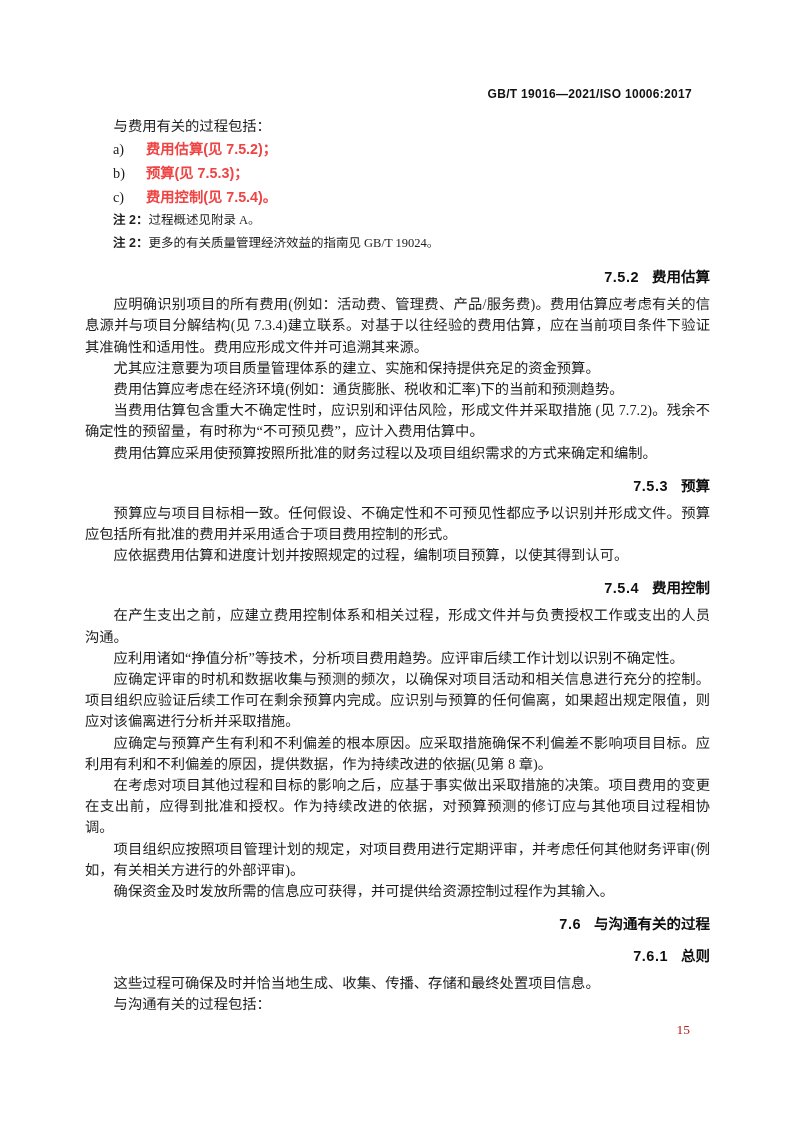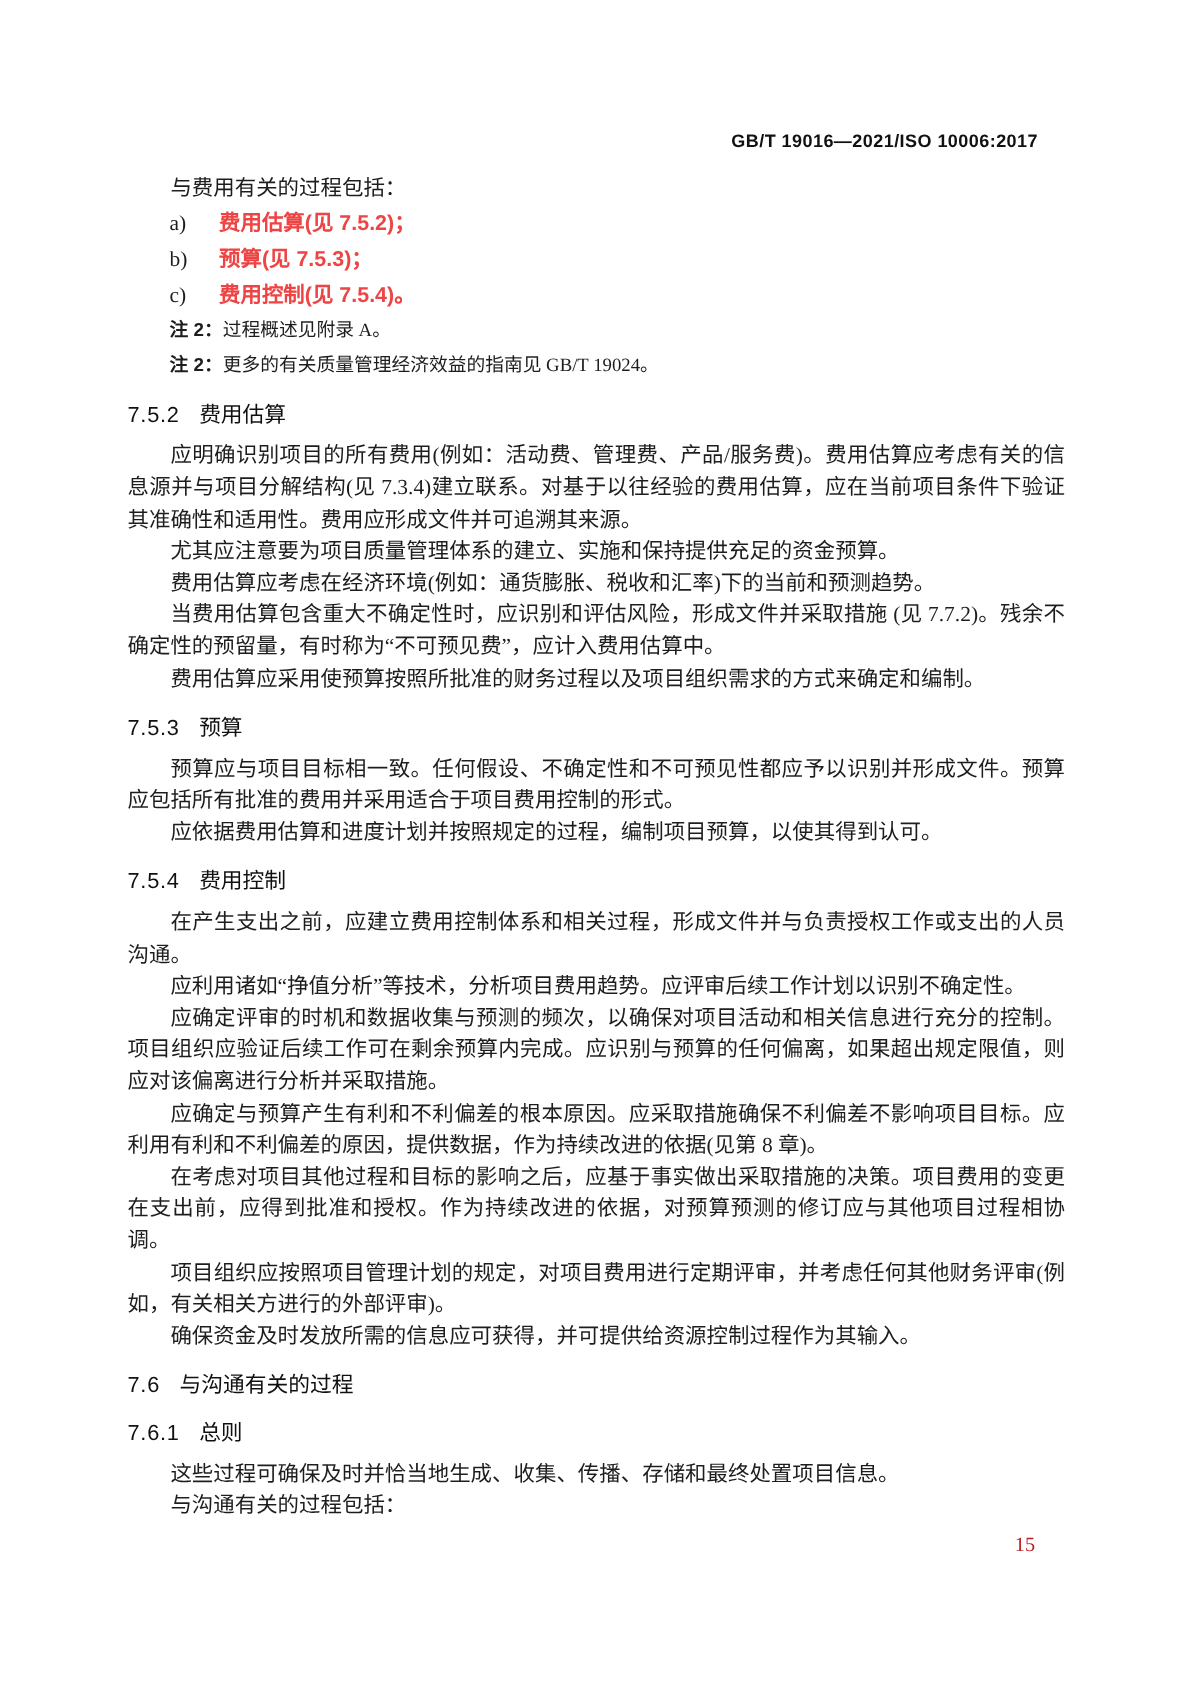--- a/index.html
+++ b/index.html
@@ -62,24 +62,25 @@
     line-height: 23px;
     text-align: justify;
   }
   .note .note-label {
     font-family: "Liberation Sans", "DejaVu Sans", sans-serif;
     font-weight: bold;
   }
   .clause-h {
     margin: 12px 0 7px 0;
     font-family: "Liberation Sans", "DejaVu Sans", sans-serif;
-    font-weight: normal;
+    font-weight: bold;
     font-size: 14.5px;
     line-height: 20px;
     color: #101010;
+    text-align: right;
   }
   .clause-h .clause-no {
     display: inline-block;
     margin-right: 13px;
     letter-spacing: 0.5px;
   }
   .page-number {
     position: absolute;
     top: 1022px;
     right: 104px;

